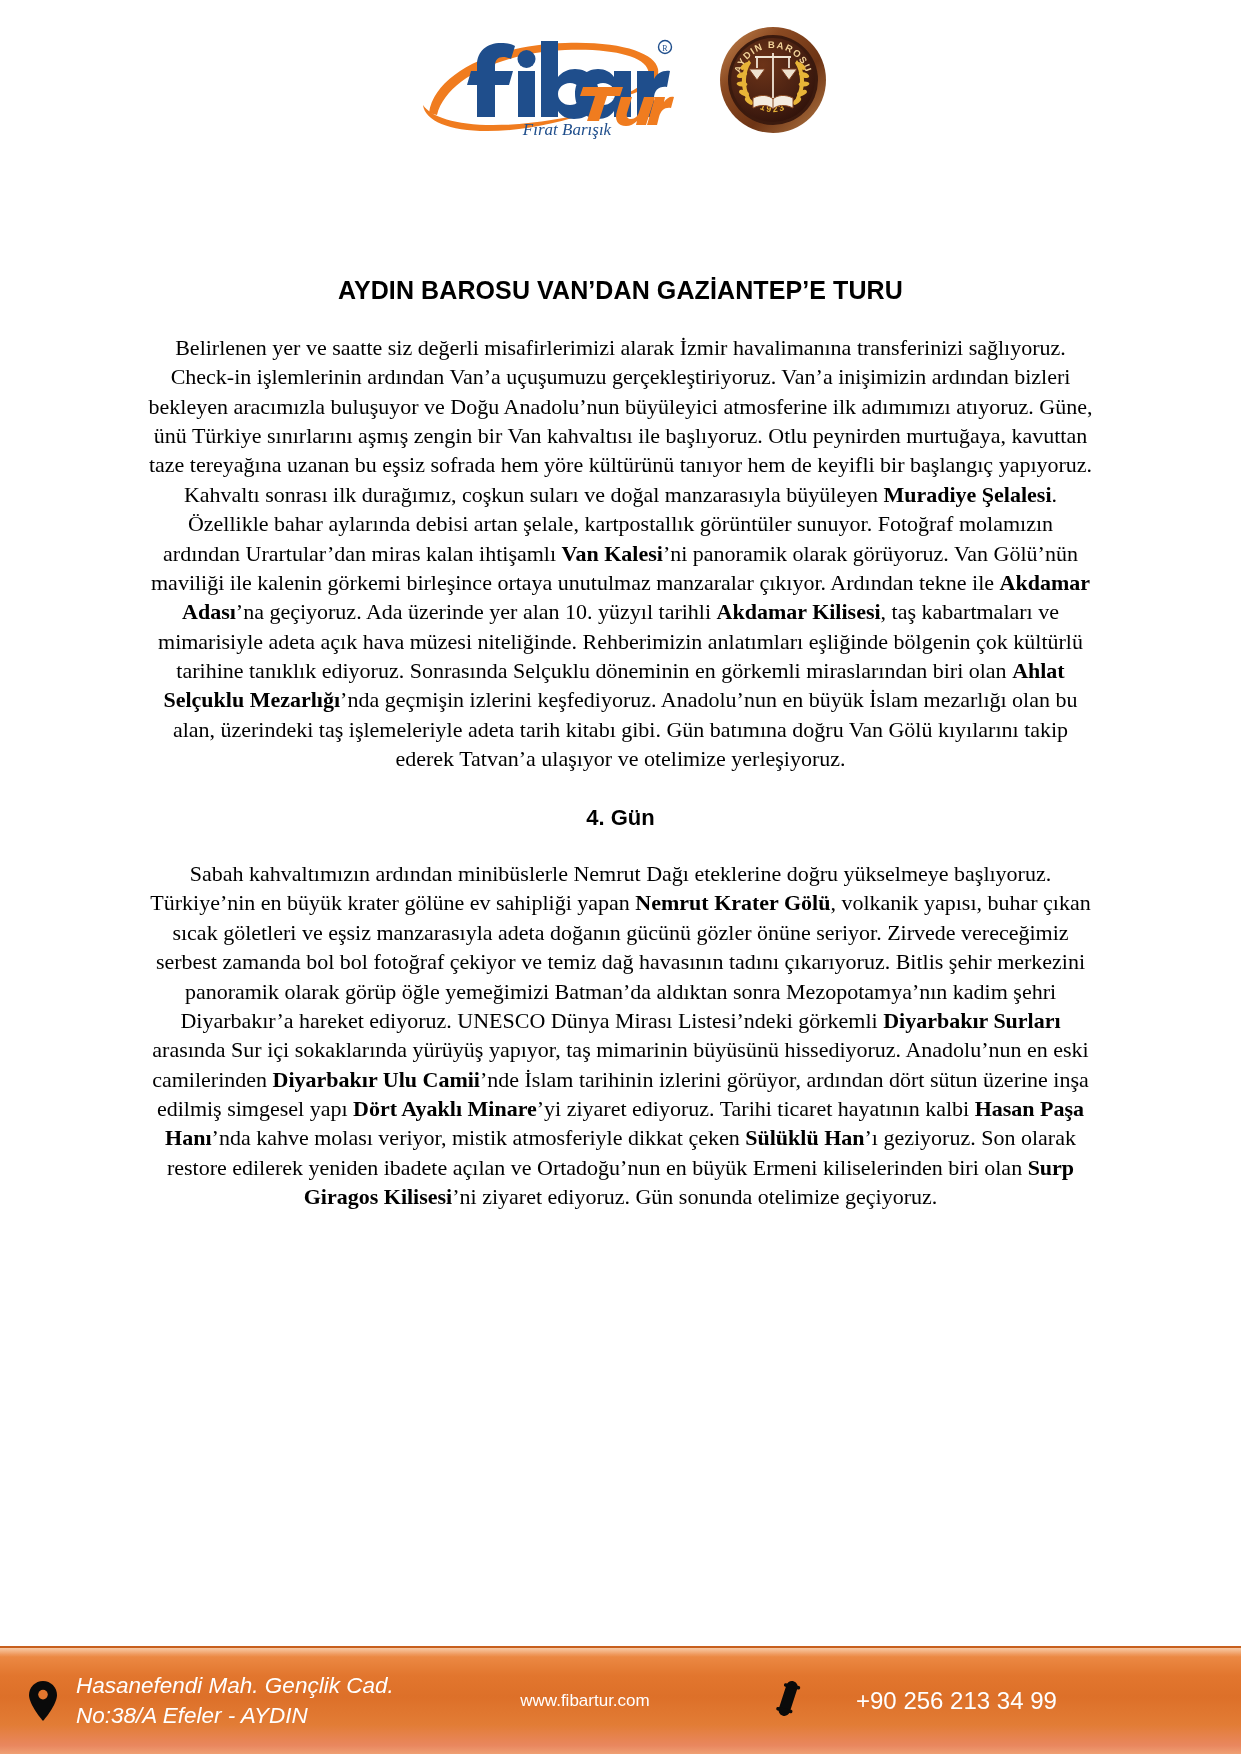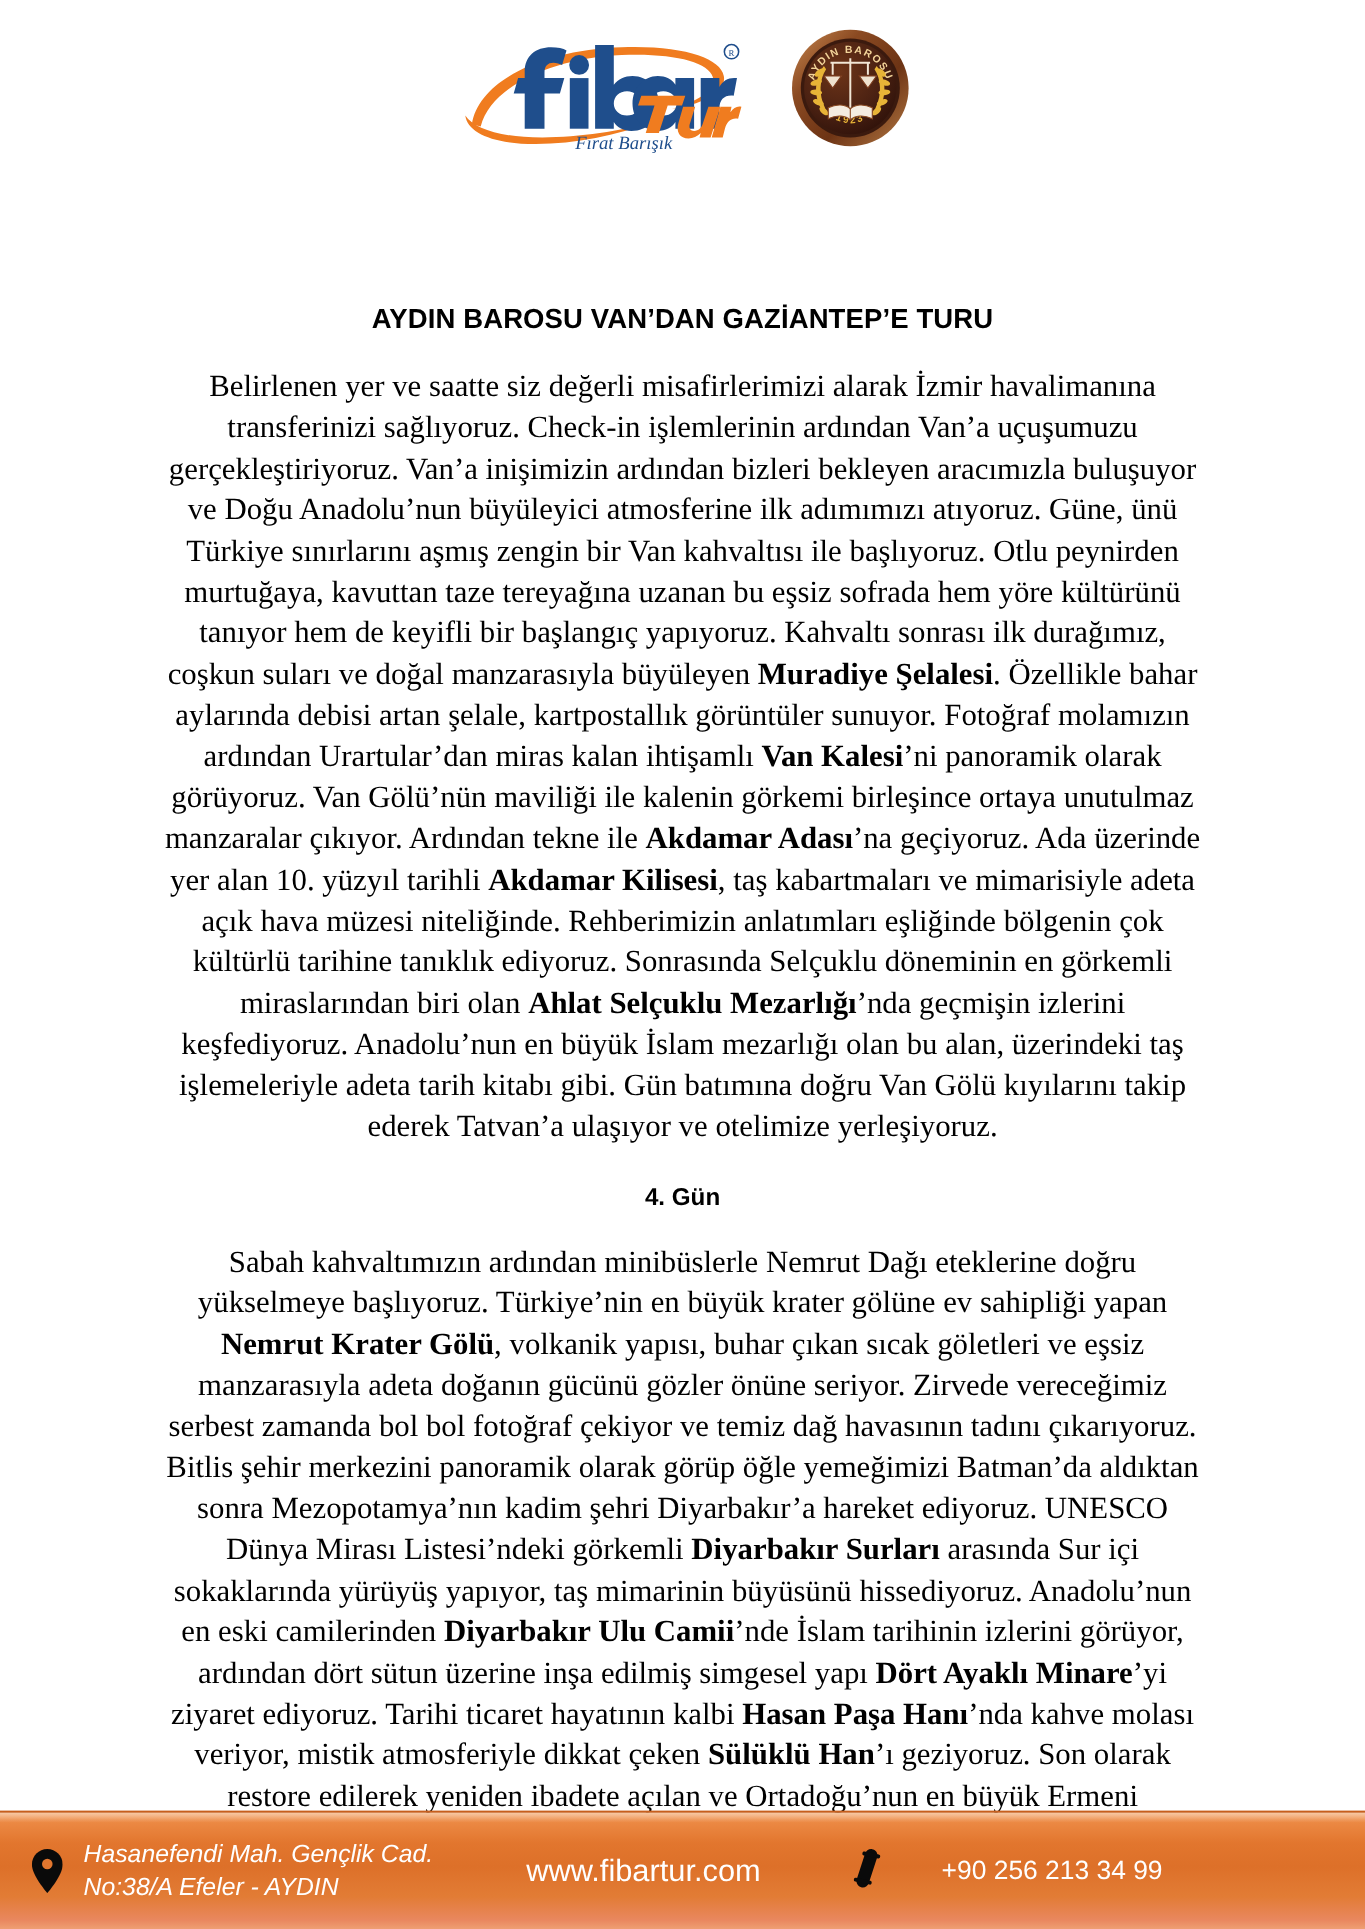--- a/index.html
+++ b/index.html
@@ -79,21 +79,21 @@
     padding: 0;
     line-height: 1.35;
   }
 
   .day-heading.second {
     margin-top: 30px;
   }
 
   .body-text {
     font-family: "Liberation Serif", "DejaVu Serif", serif;
-    font-size: 28px;
+    font-size: 22px;
     line-height: 1.335;
     color: #000;
     text-align: center;
     margin: 0;
     padding: 0;
     text-indent: 0;
     hyphens: none;
   }
 
   .para-1 {
@@ -162,21 +162,21 @@
     line-height: 1.32;
     white-space: pre-line;
     margin-left: 10px;
   }
 
   .footer-web {
     width: 290px;
     justify-content: center;
   }
   .footer-web .text {
-    font-size: 28px;
+    font-size: 17px;
   }
 
   .footer-phone {
     flex: 1;
     justify-content: flex-start;
     padding-left: 40px;
   }
   .footer-phone .icon {
     width: 52px;
     flex: 0 0 52px;

